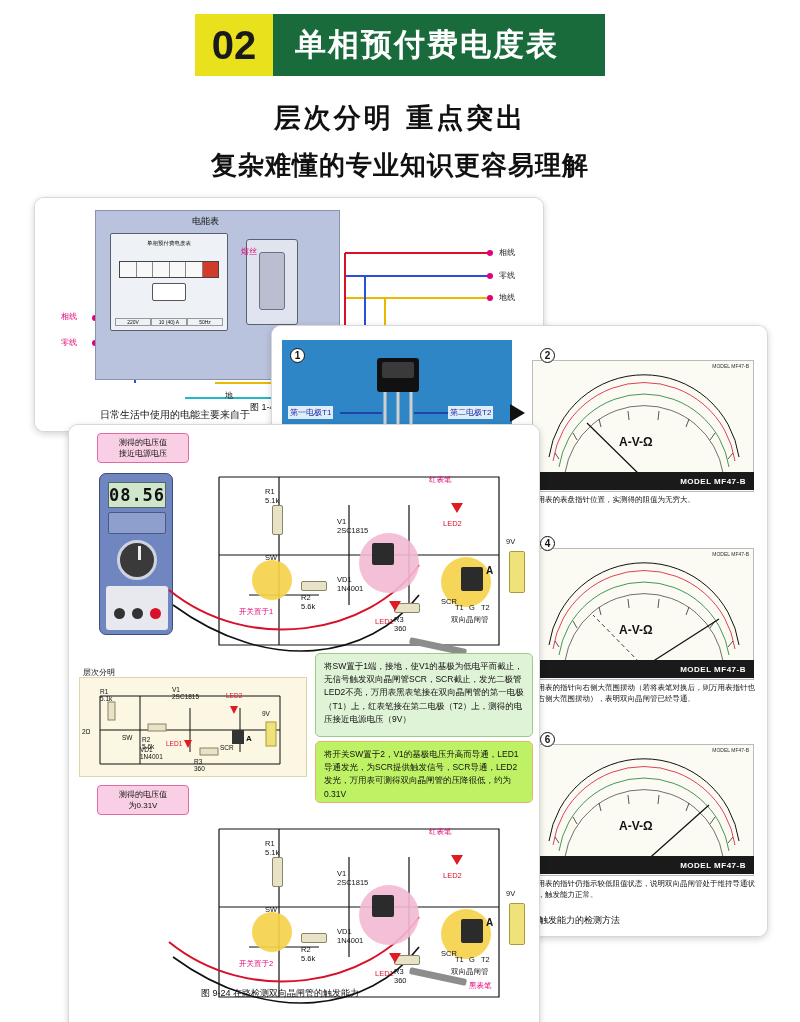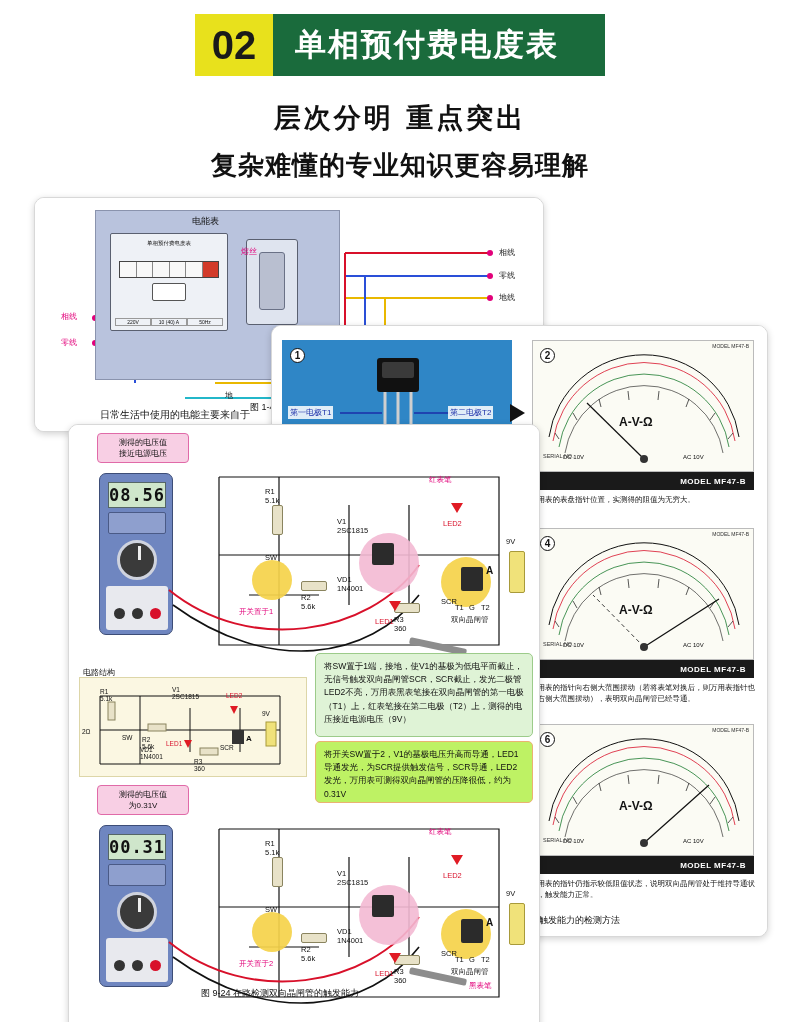--- a/index.html
+++ b/index.html
@@ -129,20 +129,21 @@
   }
   .circle-num {
     position:absolute; width:15px; height:15px; border-radius:50%;
     background:#fff; border:1.4px solid #111; color:#111;
     font-size:10px; font-weight:bold; text-align:center; line-height:13px;
     z-index: 5;
   }
   .meter-face {
     position:absolute; background:#fbfbf4;
     border:1px solid #bbb;
+    margin-top:20px;
   }
   .meter-face .brand {
     position:absolute; right:4px; top:2px; font-size:5px; color:#333;
   }
   .meter-black {
     position:absolute; background:#1a1a1a; color:#fff;
     font-size:8px; font-weight:bold;
     display:flex; align-items:center; justify-content:flex-end;
     padding-right:8px; letter-spacing:0.5px;
   }
@@ -469,21 +470,21 @@
   <div class="comp-label" style="left:437px;top:112px">9V</div>
 
   <div class="comp-label" style="left:196px;top:128px">SW</div>
   <div class="comp-label" style="left:170px;top:182px;color:#e2007a">开关置于1</div>
 
   <div class="comp-label pink" style="left:360px;top:50px">红表笔</div>
   <div class="comp-label pink" style="left:400px;top:228px">黑表笔</div>
 
   <div class="probe" style="left:340px;top:218px;width:58px;height:7px;transform:rotate(12deg)"></div>
 
-  <div class="comp-label" style="left:14px;top:242px;font-size:8px">电路结构</div>
+  <div class="comp-label" style="left:14px;top:242px;font-size:8px">层次分明</div>
   <div class="sub-schem" style="left:10px;top:252px;width:228px;height:100px">
     <svg width="228" height="100">
       <path d="M20 18 H200 V86 H20 V18" stroke="#111" stroke-width="1" fill="none"></path>
       <path d="M20 52 H200" stroke="#111" stroke-width="1" fill="none"></path>
       <path d="M60 18 V86" stroke="#111" stroke-width="1" fill="none"></path>
       <path d="M110 30 V74" stroke="#111" stroke-width="1" fill="none"></path>
       <path d="M160 30 V74" stroke="#111" stroke-width="1" fill="none"></path>
       <rect x="28" y="24" width="7" height="18" fill="#e8e2c8" stroke="#8a845f"></rect>
       <rect x="68" y="46" width="18" height="7" fill="#e8e2c8" stroke="#8a845f"></rect>
       <rect x="120" y="70" width="18" height="7" fill="#e8e2c8" stroke="#8a845f"></rect>
@@ -510,32 +511,20 @@
     <div class="comp-label" style="left:182px;top:32px;font-size:6.5px">9V</div>
     <div class="comp-label" style="left:2px;top:50px;font-size:6.5px">2Ω</div>
   </div>
 
   <div class="txtbox green" style="left:246px;top:228px;width:218px;height:84px">将SW置于1端，接地，使V1的基极为低电平而截止，无信号触发双向晶闸管SCR，SCR截止，发光二极管LED2不亮，万用表黑表笔接在双向晶闸管的第一电极（T1）上，红表笔接在第二电极（T2）上，测得的电压接近电源电压（9V）</div>
   <div class="txtbox orange" style="left:246px;top:316px;width:218px;height:62px">将开关SW置于2，V1的基极电压升高而导通，LED1导通发光，为SCR提供触发信号，SCR导通，LED2发光，万用表可测得双向晶闸管的压降很低，约为0.31V</div>
 
   <div class="callout" style="left:28px;top:360px;width:92px;white-space:pre-line">测得的电压值
 为0.31V</div>
 
-  <div class="dmm" style="left:30px;top:400px;width:74px;height:162px">
-    <div class="dmm-screen" style="left:8px;top:8px;width:58px;height:26px">00.31</div>
-    <div style="position:absolute;left:8px;top:38px;width:58px;height:22px;background:#8e9fce;border:1px solid #4a5a86;border-radius:2px;"></div>
-    <div class="dmm-dial" style="left:17px;top:66px;width:40px;height:40px">
-      <div style="position:absolute;left:18px;top:3px;width:3px;height:14px;background:#eee;"></div>
-    </div>
-    <div class="dmm-body-low" style="left:6px;top:112px;width:62px;height:44px;border-radius:3px;">
-      <div style="position:absolute;left:8px;top:22px;width:11px;height:11px;border-radius:50%;background:#333;"></div>
-      <div style="position:absolute;left:26px;top:22px;width:11px;height:11px;border-radius:50%;background:#333;"></div>
-      <div style="position:absolute;left:44px;top:22px;width:11px;height:11px;border-radius:50%;background:#d8102a;"></div>
-    </div>
-  </div>
 
   <svg width="472" height="230" style="position:absolute;left:0;top:372px">
     <path d="M150 32 H430 V200 H150 V32" stroke="#111" stroke-width="1.2" fill="none"></path>
     <path d="M150 110 H430" stroke="#111" stroke-width="1.2" fill="none"></path>
     <path d="M210 32 V200" stroke="#111" stroke-width="1.2" fill="none"></path>
     <path d="M280 60 V160" stroke="#111" stroke-width="1.2" fill="none"></path>
     <path d="M340 60 V160" stroke="#111" stroke-width="1.2" fill="none"></path>
     <path d="M180 150 H250" stroke="#111" stroke-width="1.2" fill="none"></path>
     <path d="M100 145 C 180 210, 300 190, 350 120" stroke="#d8102a" stroke-width="2" fill="none"></path>
     <path d="M104 160 C 200 230, 300 215, 350 150" stroke="#111" stroke-width="1.6" fill="none"></path>

